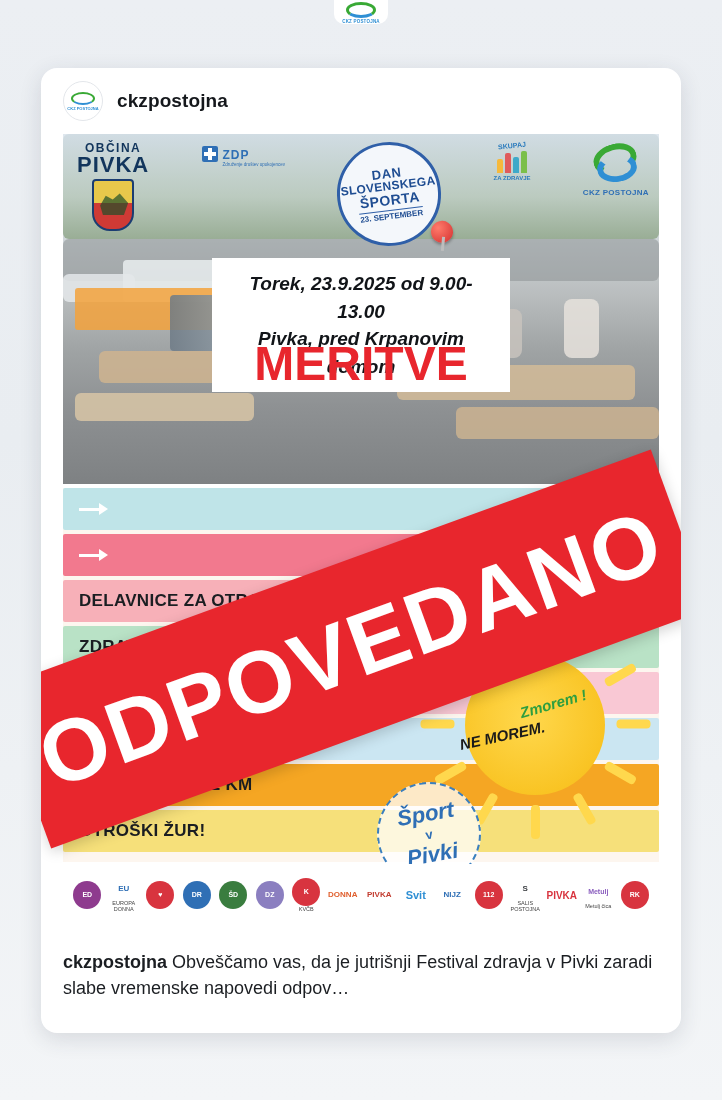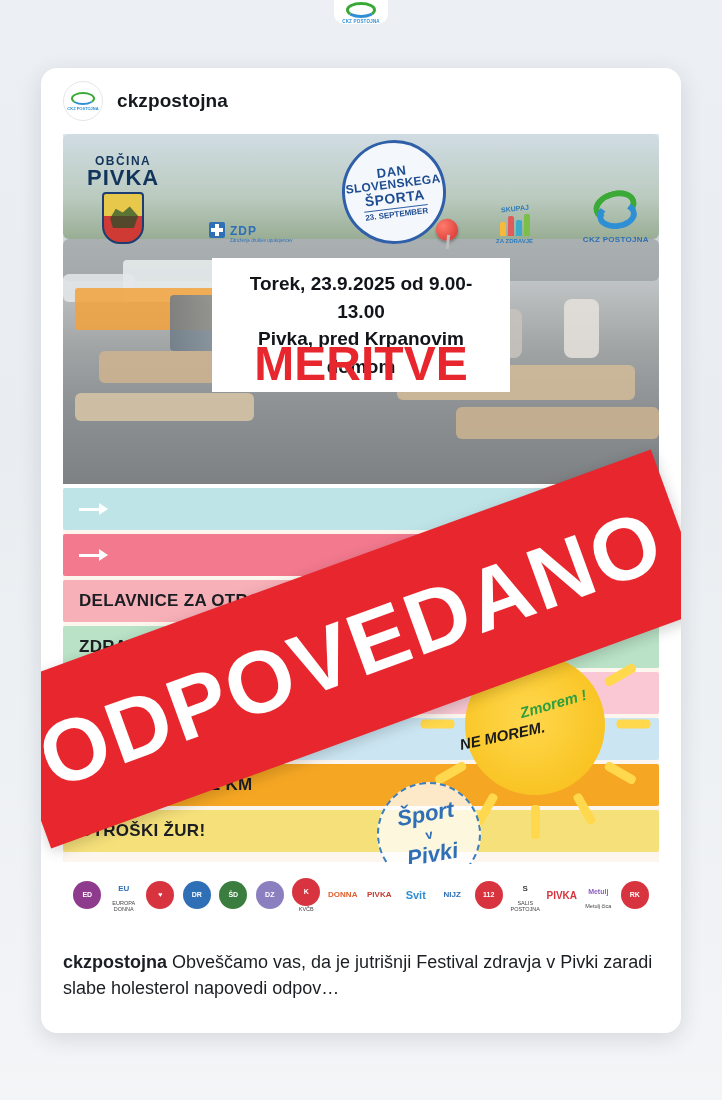--- a/index.html
+++ b/index.html
@@ -106,22 +106,22 @@
   .ph.pers1 { left: 63%; top: 48%; width: 6%; height: 16%; background: #f0eee9; border-radius: 8px; }
   .ph.pers2 { left: 72%; top: 50%; width: 5%; height: 14%; background: #c8c3bd; border-radius: 8px; }
   .ph.pers3 { left: 84%; top: 47%; width: 6%; height: 17%; background: #e6e2dc; border-radius: 8px; }
   .ph.road { left: 0; top: 30%; width: 100%; height: 12%; background: #8d9194; opacity: .55; }
   .ph.trees { left: 0; top: 0; width: 100%; height: 30%; background: linear-gradient(180deg,#cfdbe2,#b8c8bb 60%,#93a98e); opacity: .9; }
 
   
   .logos-row {
     position: absolute; inset: 0 0 auto 0;
     height: 110px;
-    padding: 8px 10px 0 24px;
-    display: flex; align-items: flex-end; justify-content: space-between;
+    padding: 8px 10px 0 14px;
+    display: flex; align-items: flex-start; justify-content: space-between;
   }
   .logo-block { display: flex; flex-direction: column; align-items: center; }
   .obcina {
     display: flex; flex-direction: column; align-items: center; line-height: 1;
   }
   .obcina .t1 { font-size: 12px; letter-spacing: 1.5px; color: #12355c; font-weight: bold; }
   .obcina .t2 { font-size: 22px; letter-spacing: 1px; color: #12355c; font-weight: bold; }
   .grb {
     margin-top: 3px;
     width: 42px; height: 52px;
@@ -207,21 +207,21 @@
   
   .info-box {
     position: absolute;
     left: 50%; transform: translateX(-50%);
     top: 124px;
     background: #ffffff;
     padding: 12px 22px;
     text-align: center;
     line-height: 1.45;
   }
-  .info-box div { font-size: 19px; font-weight: bold; color: #111418; }
+  .info-box div { font-size: 19px; font-weight: bold; color: #111418; font-style: italic; }
 
   .festival-title {
     position: absolute;
     left: 0; right: 0; top: 205px;
     text-align: center;
     color: #e8262d;
     font-weight: bold;
     font-size: 48px;
     letter-spacing: 0px;
     line-height: 1.05;
@@ -567,15 +567,15 @@
           <div class="badge" style="background:#d8343f">RK</div>
         </div>
     </div>
 
     <div class="banner">
       <span>ODPOVEDANO</span>
     </div>
   </div>
 
   <div class="caption">
-    <b>ckzpostojna</b><span> Obveščamo vas, da je jutrišnji Festival zdravja v Pivki zaradi slabe holesterol napovedi odpov…</span>
+    <b>ckzpostojna</b><span> Obveščamo vas, da je jutrišnji Festival zdravja v Pivki zaradi slabe vremenske napovedi odpov…</span>
   </div>
 </div>
 
 </body></html>

